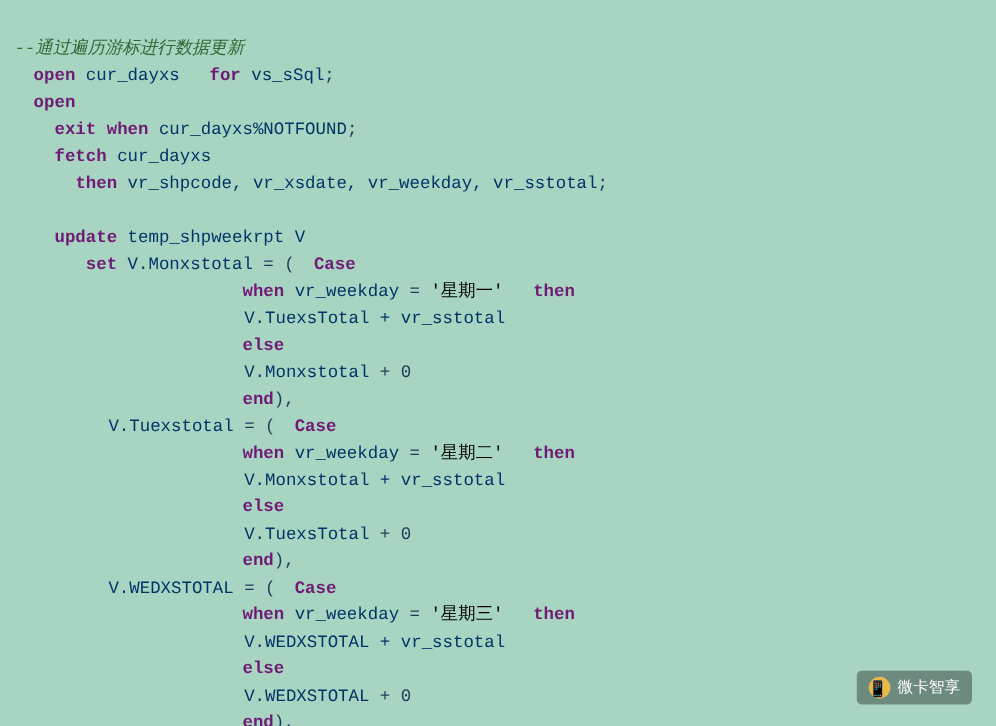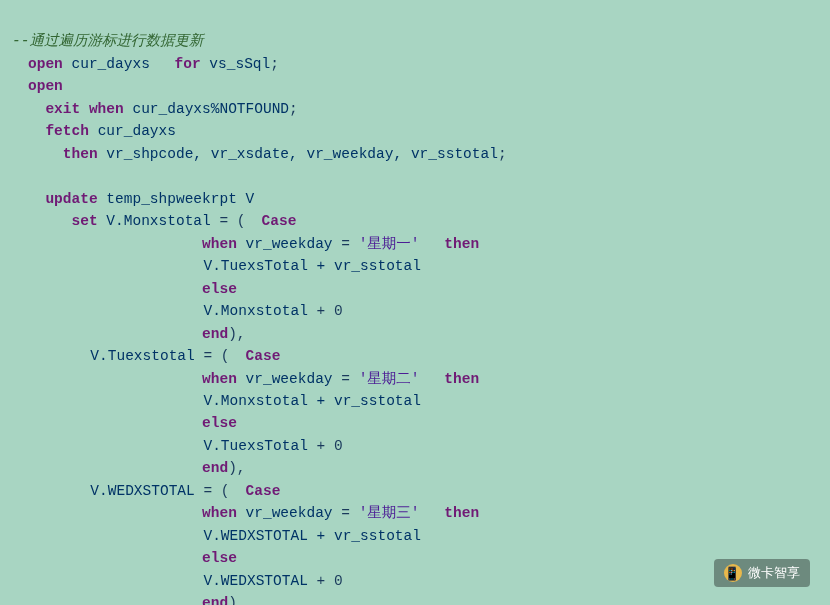--- a/index.html
+++ b/index.html
@@ -13,21 +13,21 @@
       overflow: hidden;
       position: relative;
     }
     .code-block {
       background-color: #a8d5c2;
       padding: 8px 12px;
       color: #1a3a5c;
       white-space: pre;
     }
     .kw { color: #701a75; font-weight: bold; margin-left: 16px; }
-    .str { color: #4c1d95; }
+    .str { color: #000000; }
     .comment { color: #336633; font-style: italic; }
     .id { color: #003366; }
     .watermark {
       position: absolute;
       bottom: 18px;
       right: 20px;
       background: rgba(0,0,0,0.35);
       color: #fff;
       font-family: sans-serif;
       font-size: 13px;

